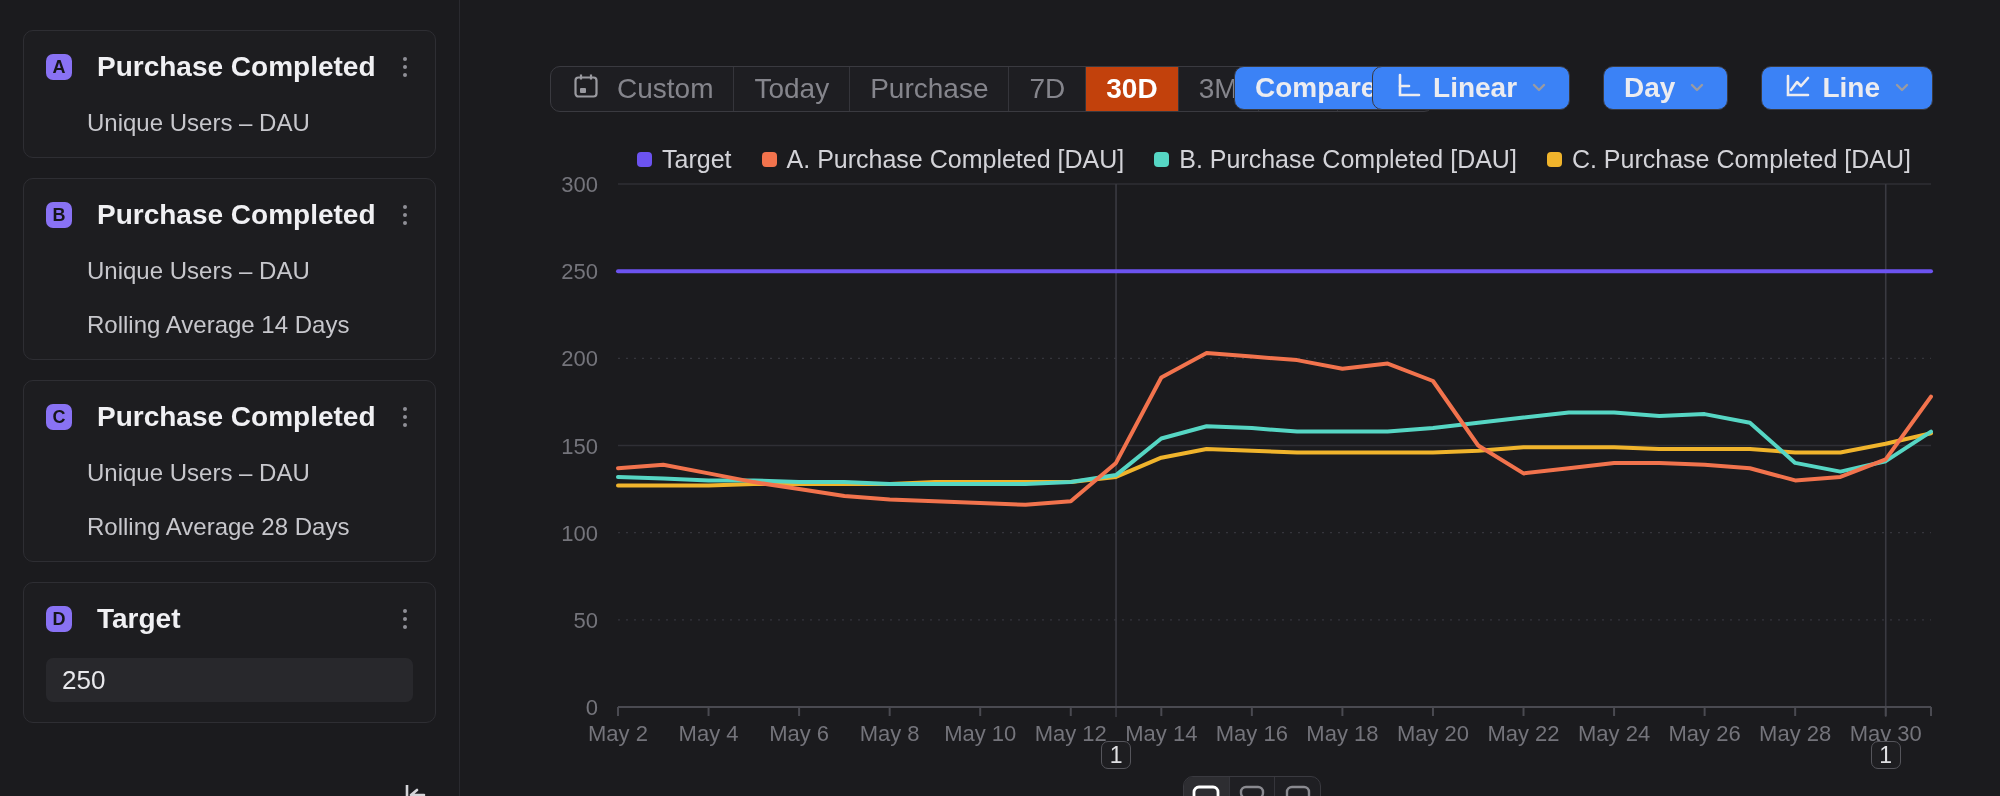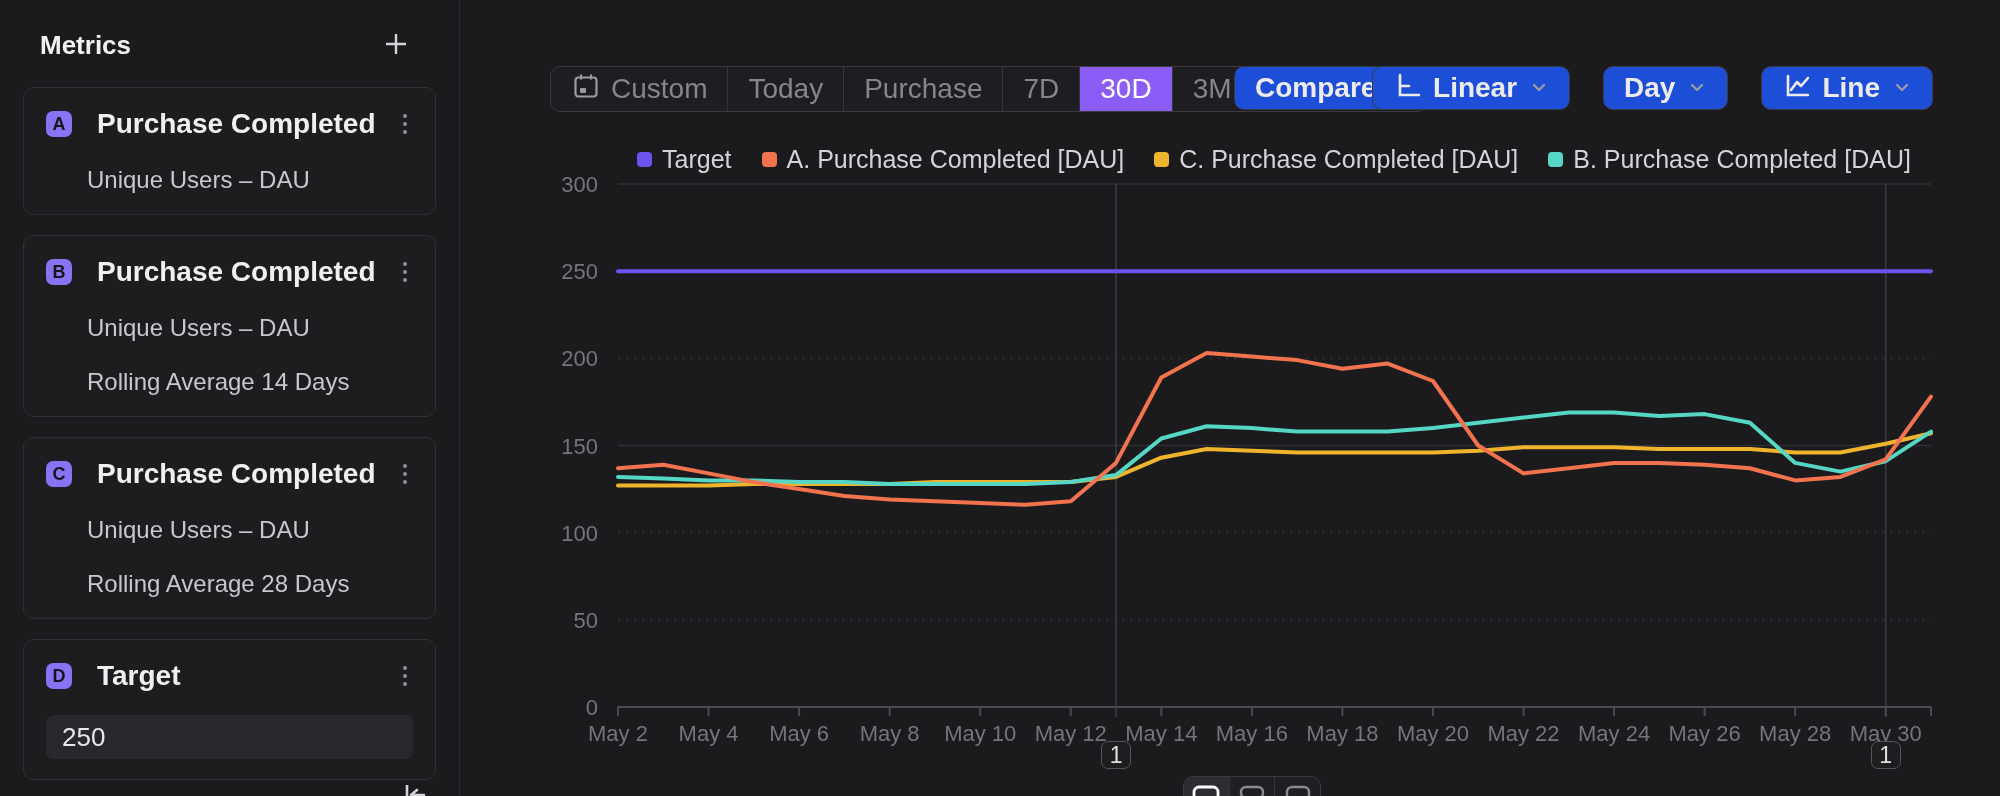--- a/index.html
+++ b/index.html
@@ -22,28 +22,28 @@
   .kebab i{width:4px;height:4px;border-radius:2px;background:#8f8f96;display:block;}
   .card-row{font-size:24px;color:#c7c7cc;margin-left:41px;margin-top:26px;}
   .target-input{margin-top:23px;width:100%;height:44px;box-sizing:border-box;border:none;outline:none;
         background:#28282c;border-radius:7px;color:#e8e8ec;font-size:26px;padding:0 16px;
         font-family:"Liberation Sans","DejaVu Sans",sans-serif;}
   .collapse-btn{position:absolute;left:400px;top:781px;}
 
   
   .main{position:absolute;left:460px;top:0;width:1540px;height:796px;}
   .btn{display:flex;align-items:center;gap:10px;height:44px;border:1px solid #3a3a40;border-radius:10px;
-       background:#1d4ed8;color:#ececf0;font-size:28px;font-weight:700;padding:0 20px;box-sizing:border-box;cursor:pointer;
+       background:#3b82f6;color:#ececf0;font-size:28px;font-weight:700;padding:0 20px;box-sizing:border-box;cursor:pointer;
        font-family:"Liberation Sans","DejaVu Sans",sans-serif;}
   .segmented{position:absolute;left:90px;top:66px;height:44px;display:flex;border:1px solid #3a3a40;
        border-radius:10px;background:#1e1e22;overflow:hidden;}
-  .seg{display:flex;align-items:center;gap:10px;padding:0 20px;font-size:28px;color:#85858c;cursor:pointer;
+  .seg{display:flex;align-items:center;gap:16px;padding:0 20px;font-size:28px;color:#85858c;cursor:pointer;
        border-left:1px solid #35353b;white-space:nowrap;}
   .seg:first-child{border-left:none;}
-  .seg.active{background:#8b5cf6;color:#ffffff;font-weight:400;justify-content:flex-end;}
+  .seg.active{background:#c2410c;color:#ffffff;font-weight:700;justify-content:flex-end;}
   .compare-btn{position:absolute;left:774px;top:66px;}
   .right-controls{position:absolute;right:67px;top:66px;display:flex;gap:33px;}
   .chev{margin-left:2px;}
 
   .legend{position:absolute;left:158px;top:145px;width:1312px;display:flex;justify-content:center;gap:30px;}
   .legend-item{display:flex;align-items:center;gap:10px;font-size:25px;color:#d3d3d8;cursor:pointer;white-space:nowrap;}
   .legend-swatch{width:15px;height:15px;border-radius:4px;flex:0 0 15px;}
 
   .chart-svg{position:absolute;left:0;top:0;width:1540px;height:796px;pointer-events:none;}
   .anno-badge{position:absolute;width:28px;height:26px;border:1.5px solid #55555b;border-radius:7px;
@@ -52,30 +52,20 @@
        border-radius:10px;background:#1f1f23;display:flex;overflow:hidden;}
   .bt-cell{flex:1;display:flex;align-items:flex-start;justify-content:center;padding-top:8px;border-left:1px solid #35353b;cursor:pointer;}
   .bt-cell:first-child{border-left:none;background:#2d2d31;}
 </style>
 </head>
 <body>
 
 <div class="page">
 
   <aside class="sidebar">
-    <div class="sb-header">
-      <span class="sb-title">Metrics</span>
-      <button class="icon-btn">
-        <span>
-          <svg width="26" height="26" viewBox="0 0 26 26">
-              <path d="M13 3v20M3 13h20" stroke="#d4d4d8" stroke-width="2.4" fill="none"></path>
-            </svg>
-        </span>
-      </button>
-    </div>
 
     <div class="card">
       <div class="card-head">
         <span class="letter-badge">A</span>
         <span class="card-title">Purchase Completed</span>
         <span class="kebab">
             <i></i>
             <i></i>
             <i></i>
           </span>
@@ -221,26 +211,26 @@
     <div class="legend" id="legend">
         <div class="legend-item">
           <span class="legend-swatch" style="background: rgb(108, 83, 240);"></span>
           <span>Target</span>
         </div>
         <div class="legend-item">
           <span class="legend-swatch" style="background: rgb(242, 115, 77);"></span>
           <span>A. Purchase Completed [DAU]</span>
         </div>
         <div class="legend-item">
+          <span class="legend-swatch" style="background: rgb(86, 214, 196);"></span>
+          <span>B. Purchase Completed [DAU]</span>
+        </div>
+        <div class="legend-item">
           <span class="legend-swatch" style="background: rgb(240, 180, 44);"></span>
           <span>C. Purchase Completed [DAU]</span>
-        </div>
-        <div class="legend-item">
-          <span class="legend-swatch" style="background: rgb(86, 214, 196);"></span>
-          <span>B. Purchase Completed [DAU]</span>
         </div>
       </div>
 
     <svg class="chart-svg" id="chart" viewBox="460 0 1540 796">
         <line x1="618" y1="619.8333333333334" x2="1931" y2="619.8333333333334" stroke="#35353c" stroke-width="1.4" stroke-dasharray="2 6"></line>
         <line x1="618" y1="532.6666666666666" x2="1931" y2="532.6666666666666" stroke="#35353c" stroke-width="1.4" stroke-dasharray="2 6"></line>
         <line x1="618" y1="445.5" x2="1931" y2="445.5" stroke="#2f2f35" stroke-width="1.4"></line>
         <line x1="618" y1="358.3333333333333" x2="1931" y2="358.3333333333333" stroke="#35353c" stroke-width="1.4" stroke-dasharray="2 6"></line>
         <line x1="618" y1="271.1666666666667" x2="1931" y2="271.1666666666667" stroke="#35353c" stroke-width="1.4" stroke-dasharray="2 6"></line>
         <line x1="618" y1="184" x2="1931" y2="184" stroke="#2f2f35" stroke-width="1.4"></line>

